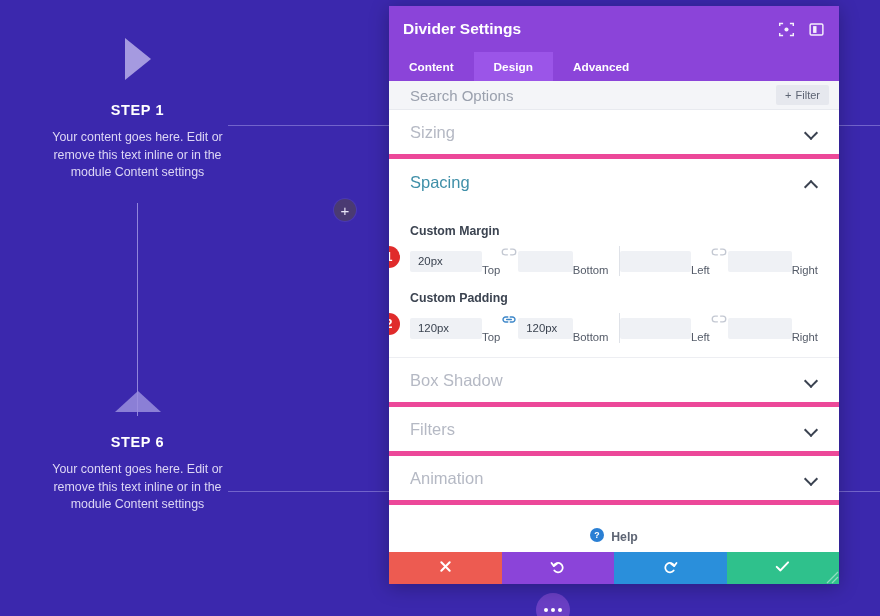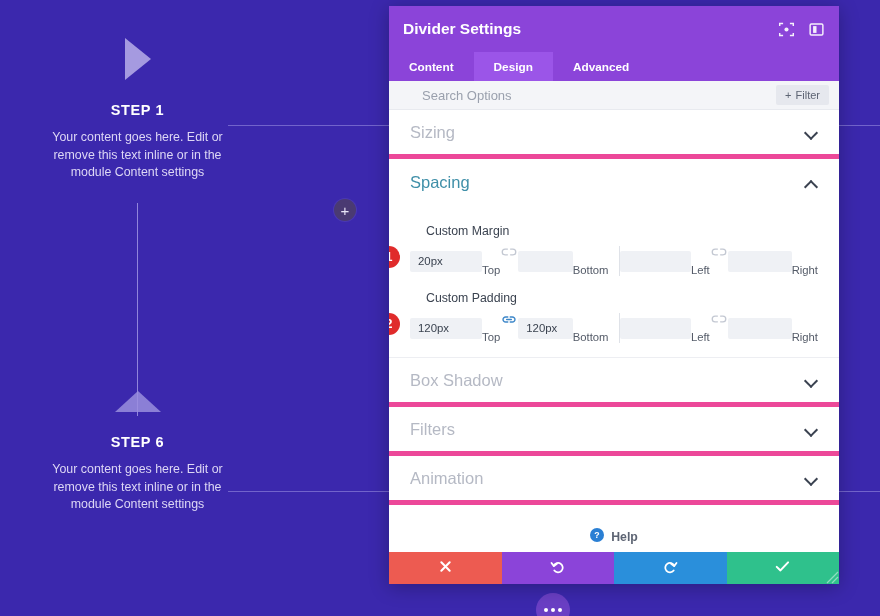--- a/index.html
+++ b/index.html
@@ -85,21 +85,21 @@
   }
   .m-tab.active { background:#9b55e8; }
 
   .m-search {
     height:29px; background:#f4f5f8; border-bottom:1px solid #e8eaef;
     display:flex;align-items:center; padding:0 10px 0 21px;
     flex:0 0 auto;
   }
   .m-search-input {
     flex:1; border:none; background:transparent; outline:none;
-    font-family:inherit; font-size:13px; color:#9aa0ad;margin-left:12px;
+    font-family:inherit; font-size:15px; color:#9aa0ad;
   }
   .m-search-input::placeholder { color:#9aa0ad; }
   .filter-btn {
     background:#e6e8ee; color:#5d6473; font-size:11px;
     padding:4px 9px; display:flex;align-items:center;gap:4px;
     border-radius:2px;
   }
 
   .m-body { flex:1; overflow:hidden; background:#fff; position:relative; }
 
@@ -115,22 +115,22 @@
     content:""; position:absolute; left:1px; top:0;
     width:8px;height:8px;
     border-right:2px solid #3a4250; border-bottom:2px solid #3a4250;
     transform:rotate(45deg);
   }
   .chev.up::before { transform:rotate(-135deg); top:3px; }
 
   .sect-body { padding:11px 21px 14px 21px; border-bottom:1px solid #edeef2; }
 
   .field-label {
-    font-size:12.3px; color:#3b4350; font-weight:normal;
-    margin:7px 0 8px 16px;
+    font-size:12.3px; color:#3b4350; font-weight:bold;
+    margin:7px 0 8px 0;
   }
   .row { display:flex; align-items:flex-start; }
   .pair { flex:1; display:flex; align-items:center; position:relative; }
   .pair.left-pair { padding-right:10px; border-right:1px solid #dfe2e8; }
   .pair.right-pair { }
   .cell { flex:1; display:flex; flex-direction:row; align-items:center; }
   .sp-input {
     width:100%; height:21px; background:#eff1f5; border:none; outline:none;
     font-family:inherit; font-size:11.4px; color:#3b4350;
     padding:0 8px; border-radius:2px;

